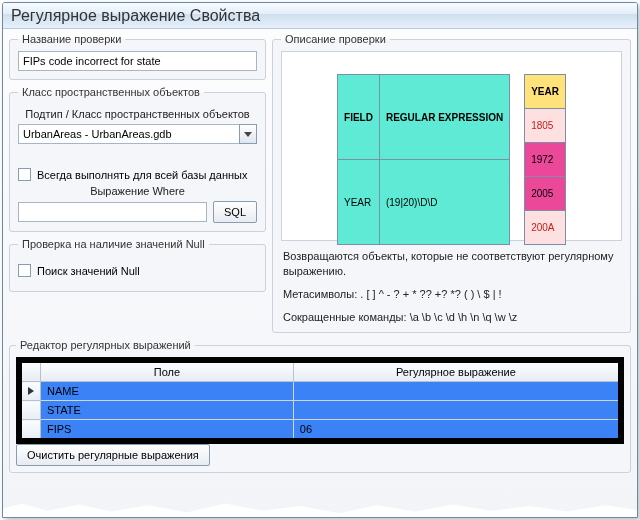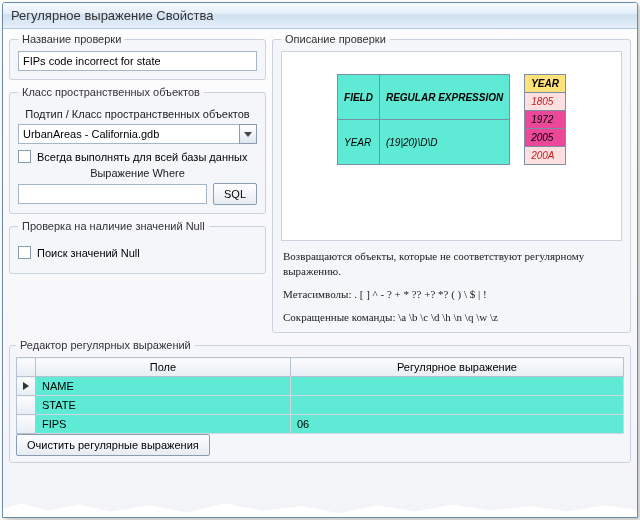--- a/index.html
+++ b/index.html
@@ -21,21 +21,21 @@
     box-shadow: 3px 3px 6px rgba(0,0,0,.25);
   }
   .titlebar {
     height: 26px;
     background: linear-gradient(#f7fbff, #e3edf7 45%, #cfe0f0 46%, #e6f0fa);
     border-bottom: 1px solid #b7c9dc;
     display: flex;
     align-items: center;
     padding: 0 8px;
     color: #333;
-    font-size: 13px;
+    font-size: 16px;
     text-align: center;
   }
   .content {
     display: flex;
     padding: 4px 6px 0 6px;
     gap: 6px;
   }
   .col-left { width: 257px; display:flex; flex-direction:column; gap:6px; }
   .col-right { flex:1; }
   fieldset.group {
@@ -68,54 +68,54 @@
   }
   .combo .combo-btn {
     width:18px; height:20px; border:1px solid #8a9cb0;
     background:linear-gradient(#fefefe,#dfe6ee);
     display:flex; align-items:center; justify-content:center;
     cursor:pointer;
   }
   .caret-down {
     width:0;height:0;border-left:4px solid transparent;border-right:4px solid transparent;border-top:5px solid #444;
   }
-  .chk-row { display:flex; align-items:center; gap:6px; margin-top:6px; }
+  .chk-row { display:flex; align-items:center; gap:6px; margin-top:24px; }
   .chkbox {
     width:13px; height:13px; background:#fff; border:1px solid #8a9cb0; display:inline-block;
   }
   .where-row { display:flex; gap:6px; align-items:center; margin-top:4px;}
   .btn {
     height:22px; padding:0 10px;
     border:1px solid #8a9cb0; border-radius:2px;
     background:linear-gradient(#fefefe,#e7ecf2);
     font:inherit; cursor:pointer;
   }
   .desc-box {
     border:1px solid #c9d2dd; background:#fff;
     height:190px; padding:8px;
     display:flex; align-items:flex-start; justify-content:center;
   }
   .diagram { display:flex; gap:14px; margin-top:14px;}
   table.mini { border-collapse:collapse; }
   table.mini td, table.mini th {
-    border:1px solid #7b8fa6; font-size:10px; padding:3px 6px; text-align:left;font-style:italic;
+    border:1px solid #7b8fa6; font-size:10px; padding:11px 6px; text-align:left;
   }
   table.mini.blue td, table.mini.blue th { background:#5eead4; }
   table.mini .hdr { background:#cfe0f0; font-weight:bold; }
   table.year th { background:#ffe27a; font-weight:bold;}
   table.year td { background:#ec4899; }
   table.year td.bad { background:#ffe0e0; color:#c02020; }
-  .desc-text { margin:8px 2px 0 2px; color:#222; line-height:1.35;font-family:Liberation Serif, serif;}
+  .desc-text { margin:8px 2px 0 2px; color:#222; line-height:1.35;}
   .editor {
     margin: 6px 6px 0 6px;
   }
   .editor fieldset.group { padding:6px; }
   table.grid {
-    width:100%; border-collapse:collapse; background:#5eead4;
-    border:1px solid #000000;
+    width:100%; border-collapse:collapse; background:#3b82f6;
+    border:6px solid #000000;
   }
   table.grid th {
     background:linear-gradient(#fbfcfe,#e8edf4);
     border:1px solid #b7c2d0;
     font-weight:normal; padding:3px 6px; font-size:11px;
   }
   table.grid td {
     border:1px solid #d0d7e1; padding:3px 6px; height:18px;
   }
   table.grid td.rowhdr {
@@ -151,21 +151,21 @@
       <fieldset class="group">
         <legend>Название проверки</legend>
         <input class="text-input" type="text" value="FIPs code incorrect for state" style="">
       </fieldset>
 
       <fieldset class="group">
         <legend>Класс пространственных объектов</legend>
         <span class="lbl">Подтип / Класс пространственных объектов</span>
         <div class="combo">
           <div class="combo-text">
-            <span>UrbanAreas -  California.gdb</span>
+            <span>UrbanAreas -  UrbanAreas.gdb</span>
           </div>
           <div class="combo-btn">
             <span class="caret-down"></span>
           </div>
         </div>
         <div class="chk-row">
           <span class="chkbox"></span>
           <span>Всегда выполнять для всей базы данных</span>
         </div>
         <span class="lbl">Выражение Where</span>

